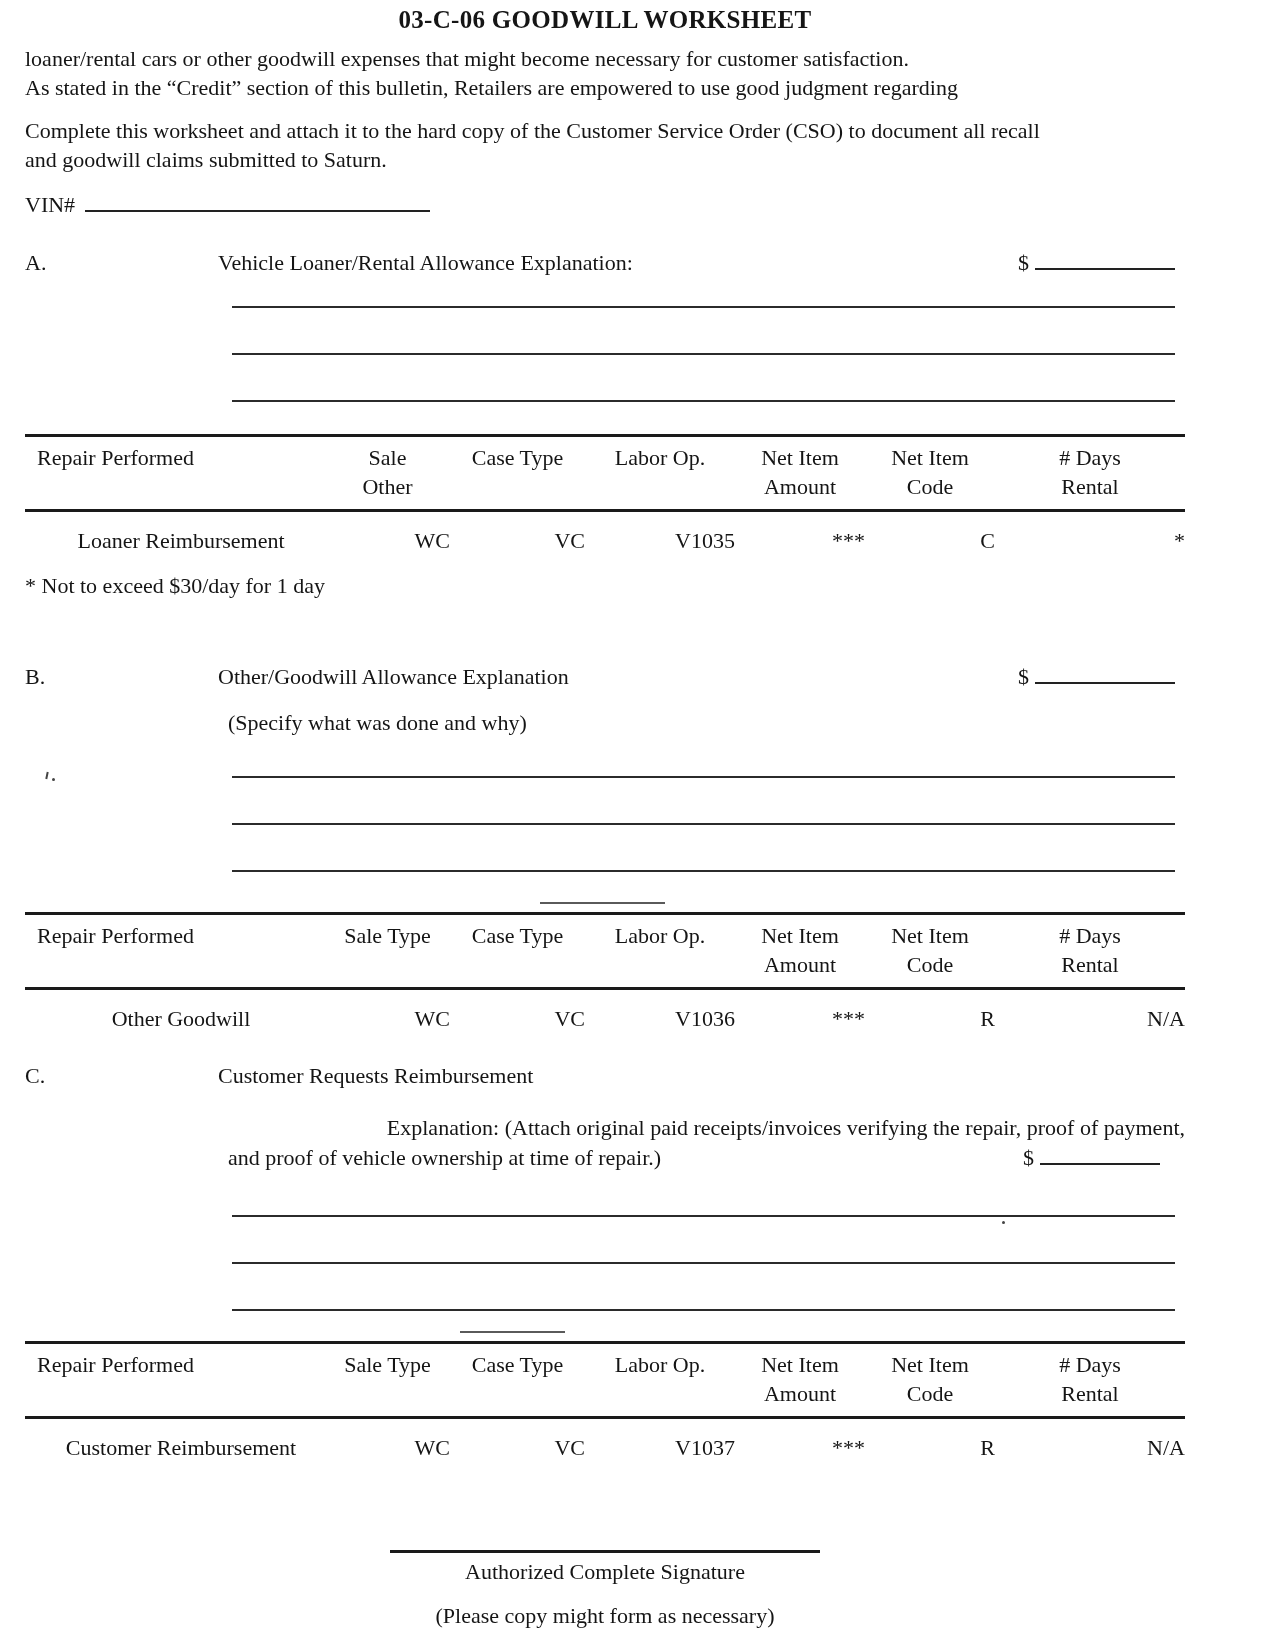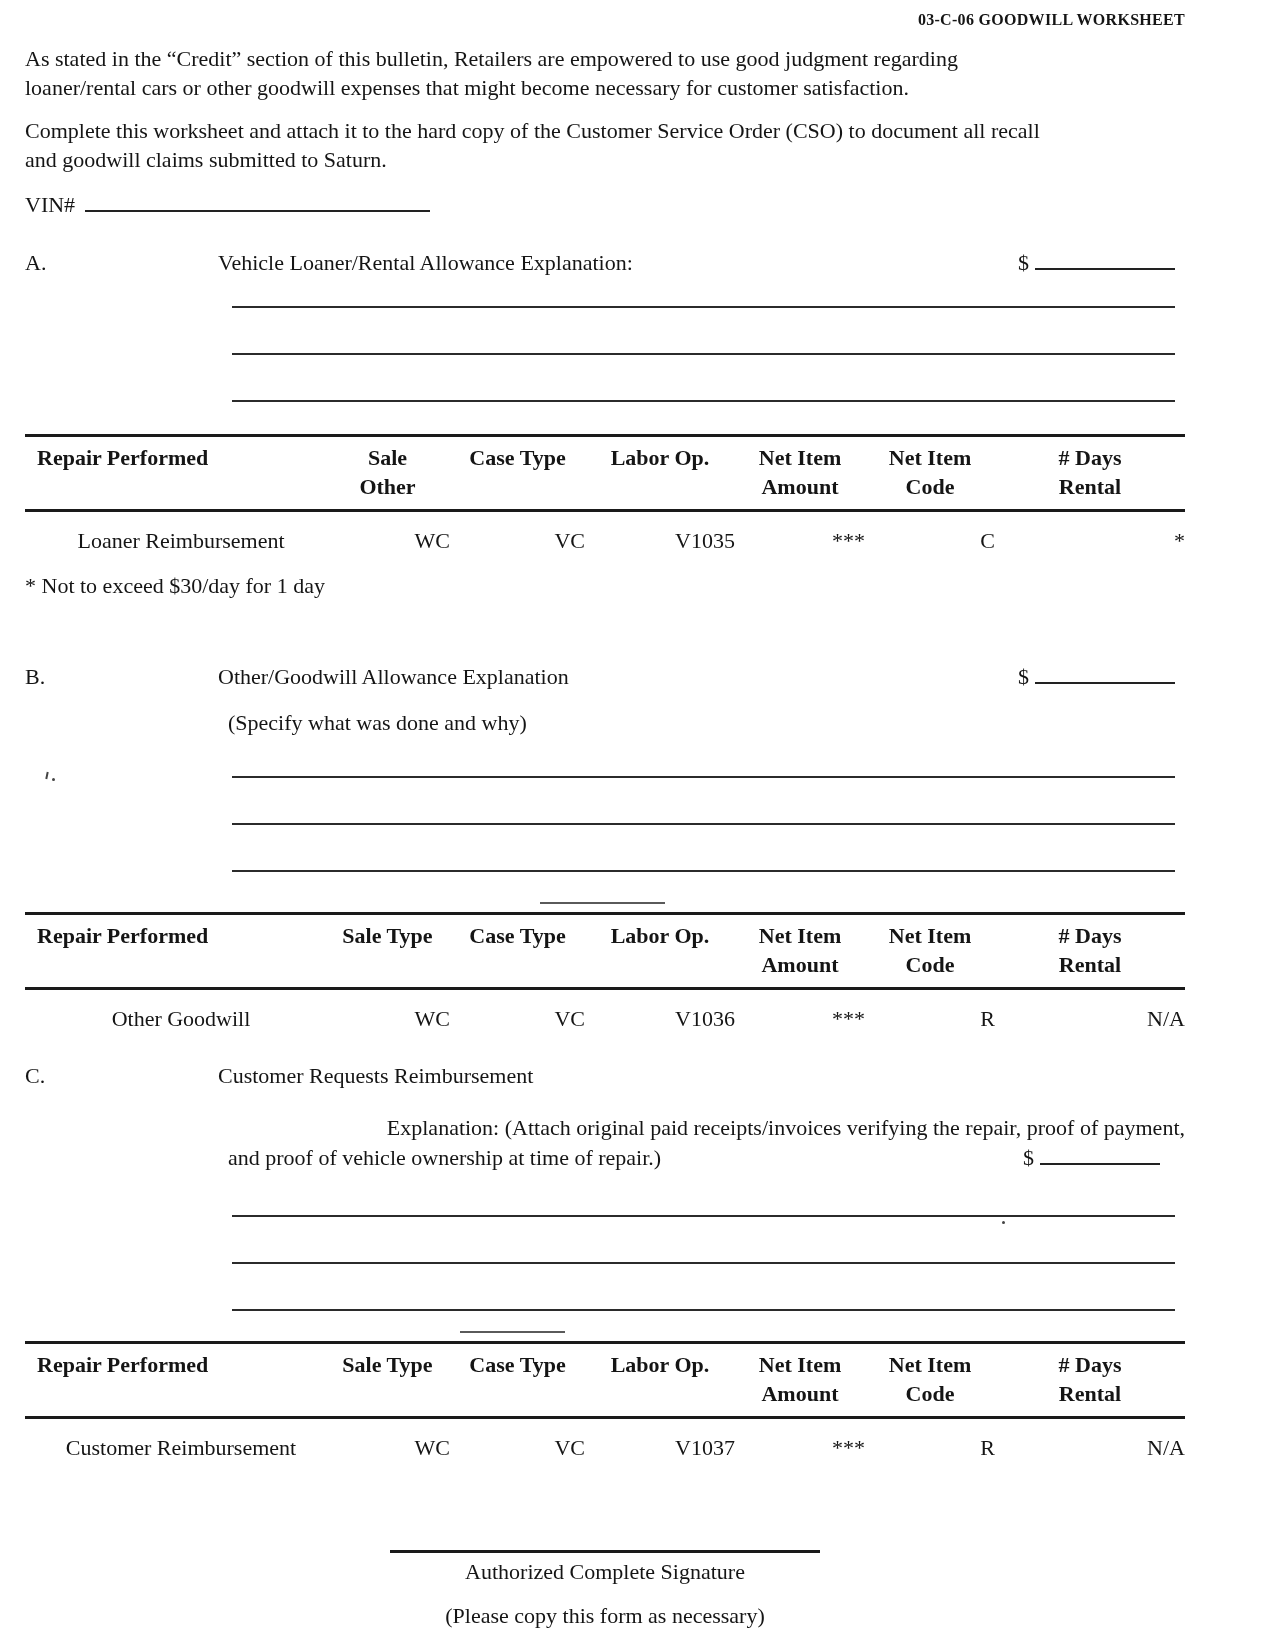--- a/index.html
+++ b/index.html
@@ -9,23 +9,23 @@
     height: 1638px;
     box-sizing: border-box;
     background: #ffffff;
     color: #151515;
     font-family: "Liberation Serif", serif;
     font-size: 22px;
     padding: 6px 95px 10px 25px;
     overflow: hidden;
   }
   .title {
-    text-align: right;
+    text-align: center;
     font-weight: bold;
-    font-size: 16px;
+    font-size: 25px;
     line-height: 28px;
     letter-spacing: 0.3px;
     margin-bottom: 10px;
   }
   .para { line-height: 29px; margin-bottom: 14px; }
   .para.p2 { margin-bottom: 18px; }
 
   .vin-row { height: 30px; }
   .vin-line {
     display: inline-block;
@@ -79,21 +79,21 @@
 
   table.form-table { width: 100%; border-collapse: collapse; table-layout: fixed; }
   .form-table col.c1 { width: 300px; }
   .form-table col.c2 { width: 125px; }
   .form-table col.c3 { width: 135px; }
   .form-table col.c4 { width: 150px; }
   .form-table col.c5 { width: 130px; }
   .form-table col.c6 { width: 130px; }
   .form-table col.c7 { width: 190px; }
   .form-table th {
-    font-weight: bold; text-align: center; vertical-align: top;
+    font-weight: normal; text-align: center; vertical-align: top;
     padding: 6px 0 8px; line-height: 29px;
     border-top: 3px solid #1a1a1a; border-bottom: 3px solid #1a1a1a;
   }
   .form-table th.left { text-align: left; padding-left: 12px; }
   .form-table td { text-align: right; padding: 14px 0 8px; line-height: 29px; }
   .form-table td.left { text-align: center; padding-left: 12px; }
 
   .footnote { margin-top: 8px; line-height: 29px; }
 
   .expl { margin-left: 203px; margin-top: 20px; line-height: 30px; text-align: right; }
@@ -106,22 +106,22 @@
   .copy-note { margin-top: 14px; line-height: 30px; }
 </style>
 </head>
 <body>
 
 <div class="page">
 
   <div class="title">03-C-06 GOODWILL WORKSHEET</div>
 
   <div class="para">
+    <div>loaner/rental cars or other goodwill expenses that might become necessary for customer satisfaction.</div>
     <div>As stated in the “Credit” section of this bulletin, Retailers are empowered to use good judgment regarding</div>
-    <div>loaner/rental cars or other goodwill expenses that might become necessary for customer satisfaction.</div>
   </div>
 
   <div class="para p2">
     <div>Complete this worksheet and attach it to the hard copy of the Customer Service Order (CSO) to document all recall</div>
     <div>and goodwill claims submitted to Saturn.</div>
   </div>
 
   <div class="vin-row">
     <span>VIN#</span><span class="vin-line"></span>
   </div>
@@ -344,16 +344,16 @@
           <td>R</td>
           <td>N/A</td>
         </tr>
       </tbody>
     </table>
   </div>
 
   <div class="footer">
     <div class="sig-line"></div>
     <div class="sig-label">Authorized Complete Signature</div>
-    <div class="copy-note">(Please copy this form as necessary)</div>
+    <div class="copy-note">(Please copy might form as necessary)</div>
   </div>
 
 </div>
 
 </body></html>

